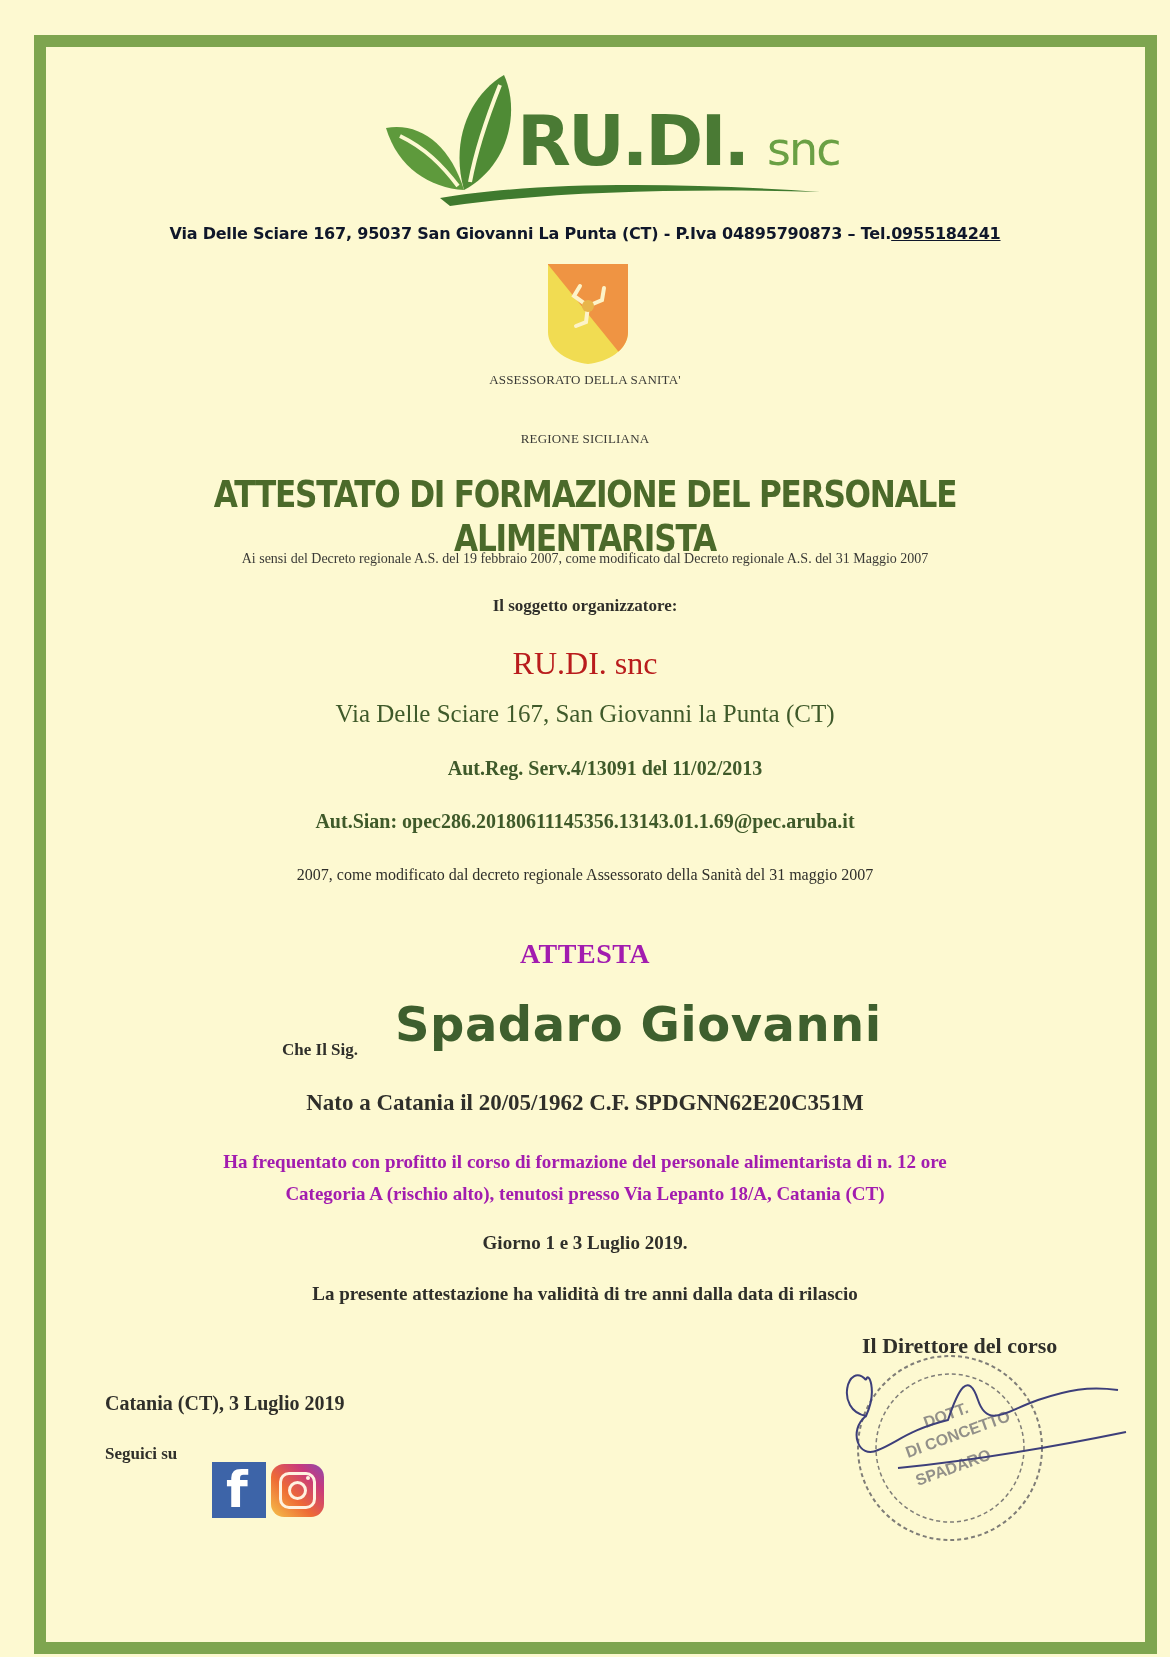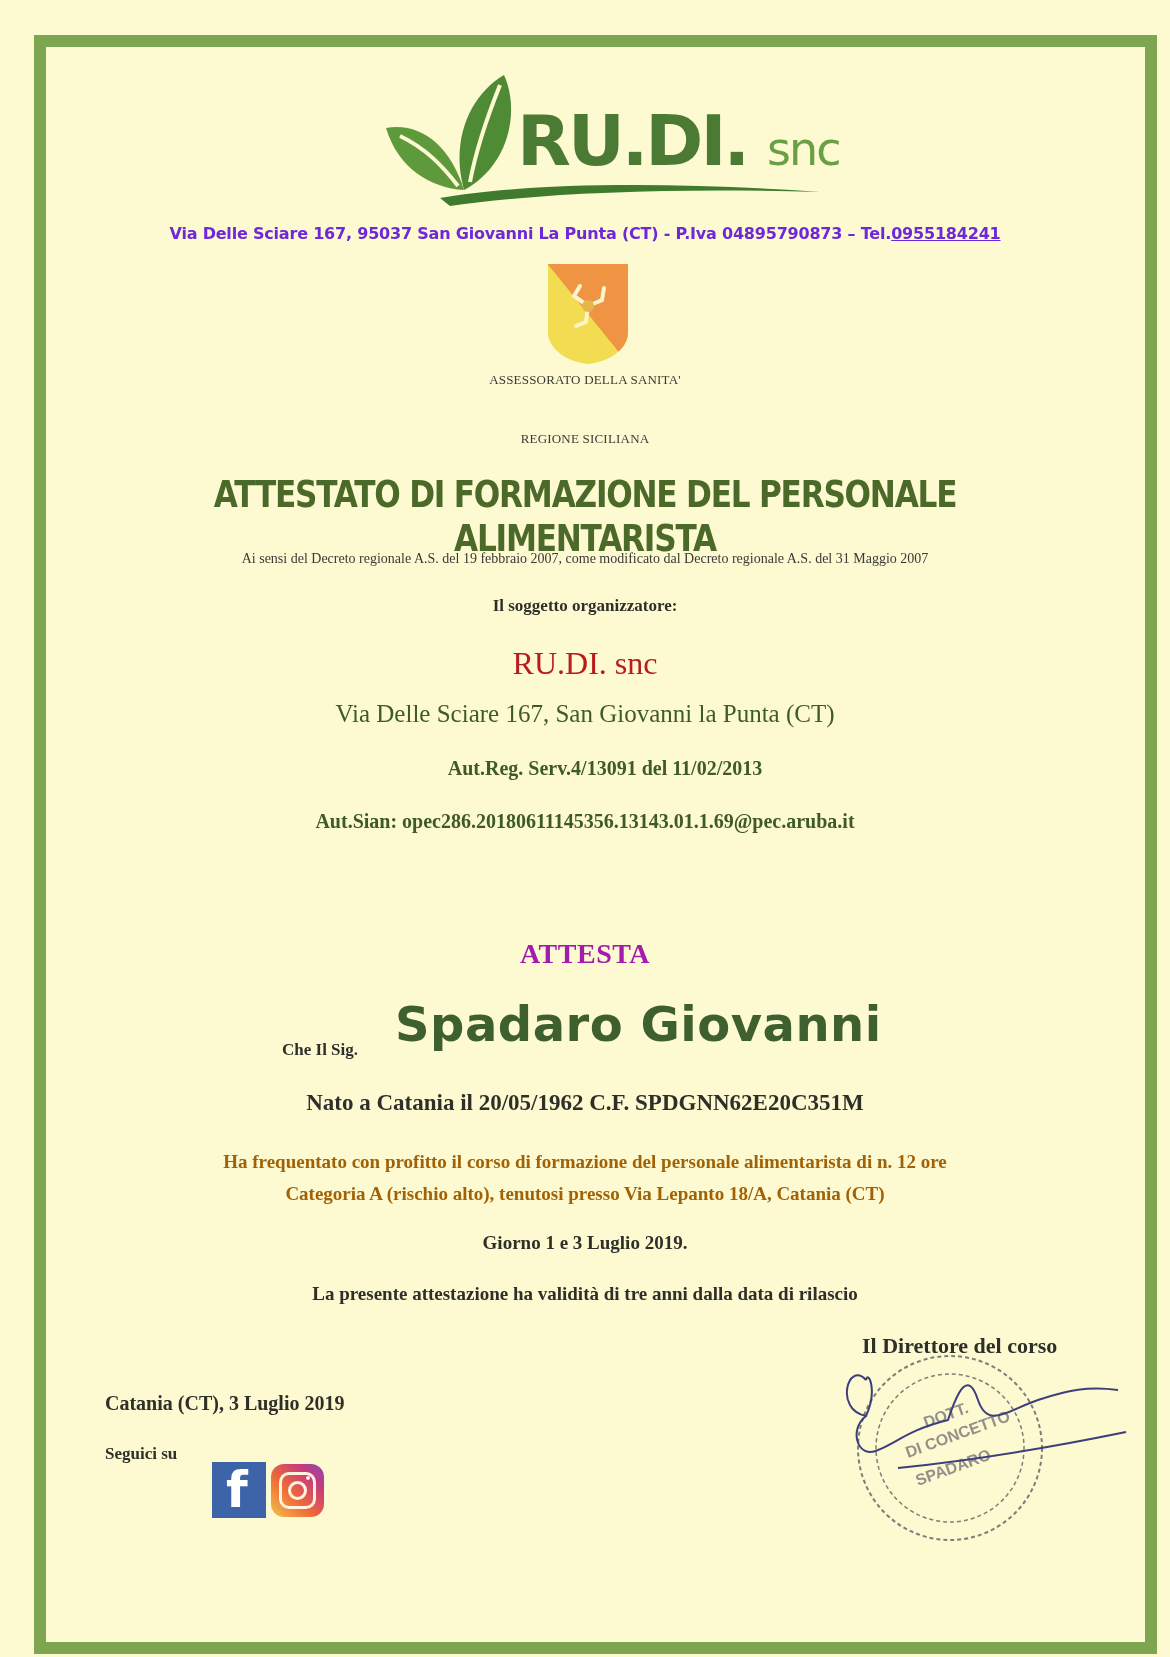--- a/index.html
+++ b/index.html
@@ -22,21 +22,21 @@
       position: absolute; left: 137px; top: 36px;
       font-family: "DejaVu Sans", sans-serif; font-weight: bold;
       font-size: 70px; letter-spacing: -3px; color: #4a7a34; line-height: 1;
     }
     .logo-snc {
       font-family: "DejaVu Sans", sans-serif; font-weight: normal;
       font-size: 46px; color: #6aa044; letter-spacing: -2px; margin-left: 20px;
     }
     .company-line {
       top: 224px; font-family: "DejaVu Sans", sans-serif; font-size: 16px;
-      color: #6d28d9; font-weight: bold; letter-spacing: -0.2px;
+      color: #0f172a; font-weight: bold; letter-spacing: -0.2px;
     }
     .company-line .tel { text-decoration: underline; }
 
     .crest { left: 546px; top: 262px; width: 84px; height: 104px; }
 
     .small-caps {
       font-family: "Liberation Serif", serif; font-size: 13px; color: #3a3a36;
       letter-spacing: 0.2px;
     }
     .assessorato { top: 372px; }
@@ -55,21 +55,21 @@
     .autsian { top: 810px; font-size: 20px; font-weight: bold; color: #3f5a2a; }
     .regs { top: 862px; font-size: 16px; color: #2f2f2a; line-height: 26px; }
     .attesta { top: 938px; font-size: 28px; font-weight: bold; color: #a21caf; letter-spacing: 0.5px; }
 
     .che-sig { left: 282px; top: 1040px; font-size: 17px; font-weight: bold; }
     .person-name {
       left: 395px; top: 996px; font-family: "DejaVu Sans", sans-serif; font-weight: bold;
       font-size: 48px; color: #3e5f2e; letter-spacing: 0.5px;
     }
     .born { top: 1090px; font-size: 23px; font-weight: bold; color: #2f2f2a; }
-    .course { top: 1146px; font-size: 19px; font-weight: bold; line-height: 32px; color: #a16207; }
+    .course { top: 1146px; font-size: 19px; font-weight: bold; line-height: 32px; color: #a21caf; }
     .dates { top: 1232px; font-size: 19px; font-weight: bold; }
     .validity { top: 1283px; font-size: 19px; font-weight: bold; }
 
     .director { left: 862px; top: 1333px; font-size: 22px; font-weight: bold; }
     .stamp { left: 838px; top: 1350px; width: 290px; height: 200px; }
 
     .place-date { left: 105px; top: 1392px; font-size: 20px; font-weight: bold; }
     .follow { left: 105px; top: 1444px; font-size: 17px; font-weight: bold; }
     .fb { left: 212px; top: 1462px; width: 54px; height: 56px; background: #3d64a8; }
     .fb span {
@@ -142,20 +142,21 @@
 <div class="abs center main-title">ATTESTATO DI FORMAZIONE DEL PERSONALE ALIMENTARISTA</div>
 <div class="abs center decree">Ai sensi del Decreto regionale A.S. del 19 febbraio 2007, come modificato dal Decreto regionale A.S. del 31 Maggio 2007</div>
 
 <div class="abs center organizer-label">Il soggetto organizzatore:</div>
 <div class="abs center organizer-name">RU.DI. snc</div>
 <div class="abs center organizer-addr">Via Delle Sciare 167, San Giovanni la Punta (CT)</div>
 <div class="abs center autreg">Aut.Reg. Serv.4/13091 del 11/02/2013</div>
 <div class="abs center autsian">Aut.Sian: opec286.20180611145356.13143.01.1.69@pec.aruba.it</div>
 
 <div class="abs center regs">
+  <div>2007, come modificato dal decreto regionale Assessorato della Sanità del 31 maggio 2007</div>
 </div>
 
 <div class="abs center attesta">ATTESTA</div>
 
 <div class="abs che-sig">Che Il Sig.</div>
 <div class="abs person-name">Spadaro Giovanni</div>
 
 <div class="abs center born">Nato a Catania il 20/05/1962 C.F. SPDGNN62E20C351M</div>
 
 <div class="abs center course">

